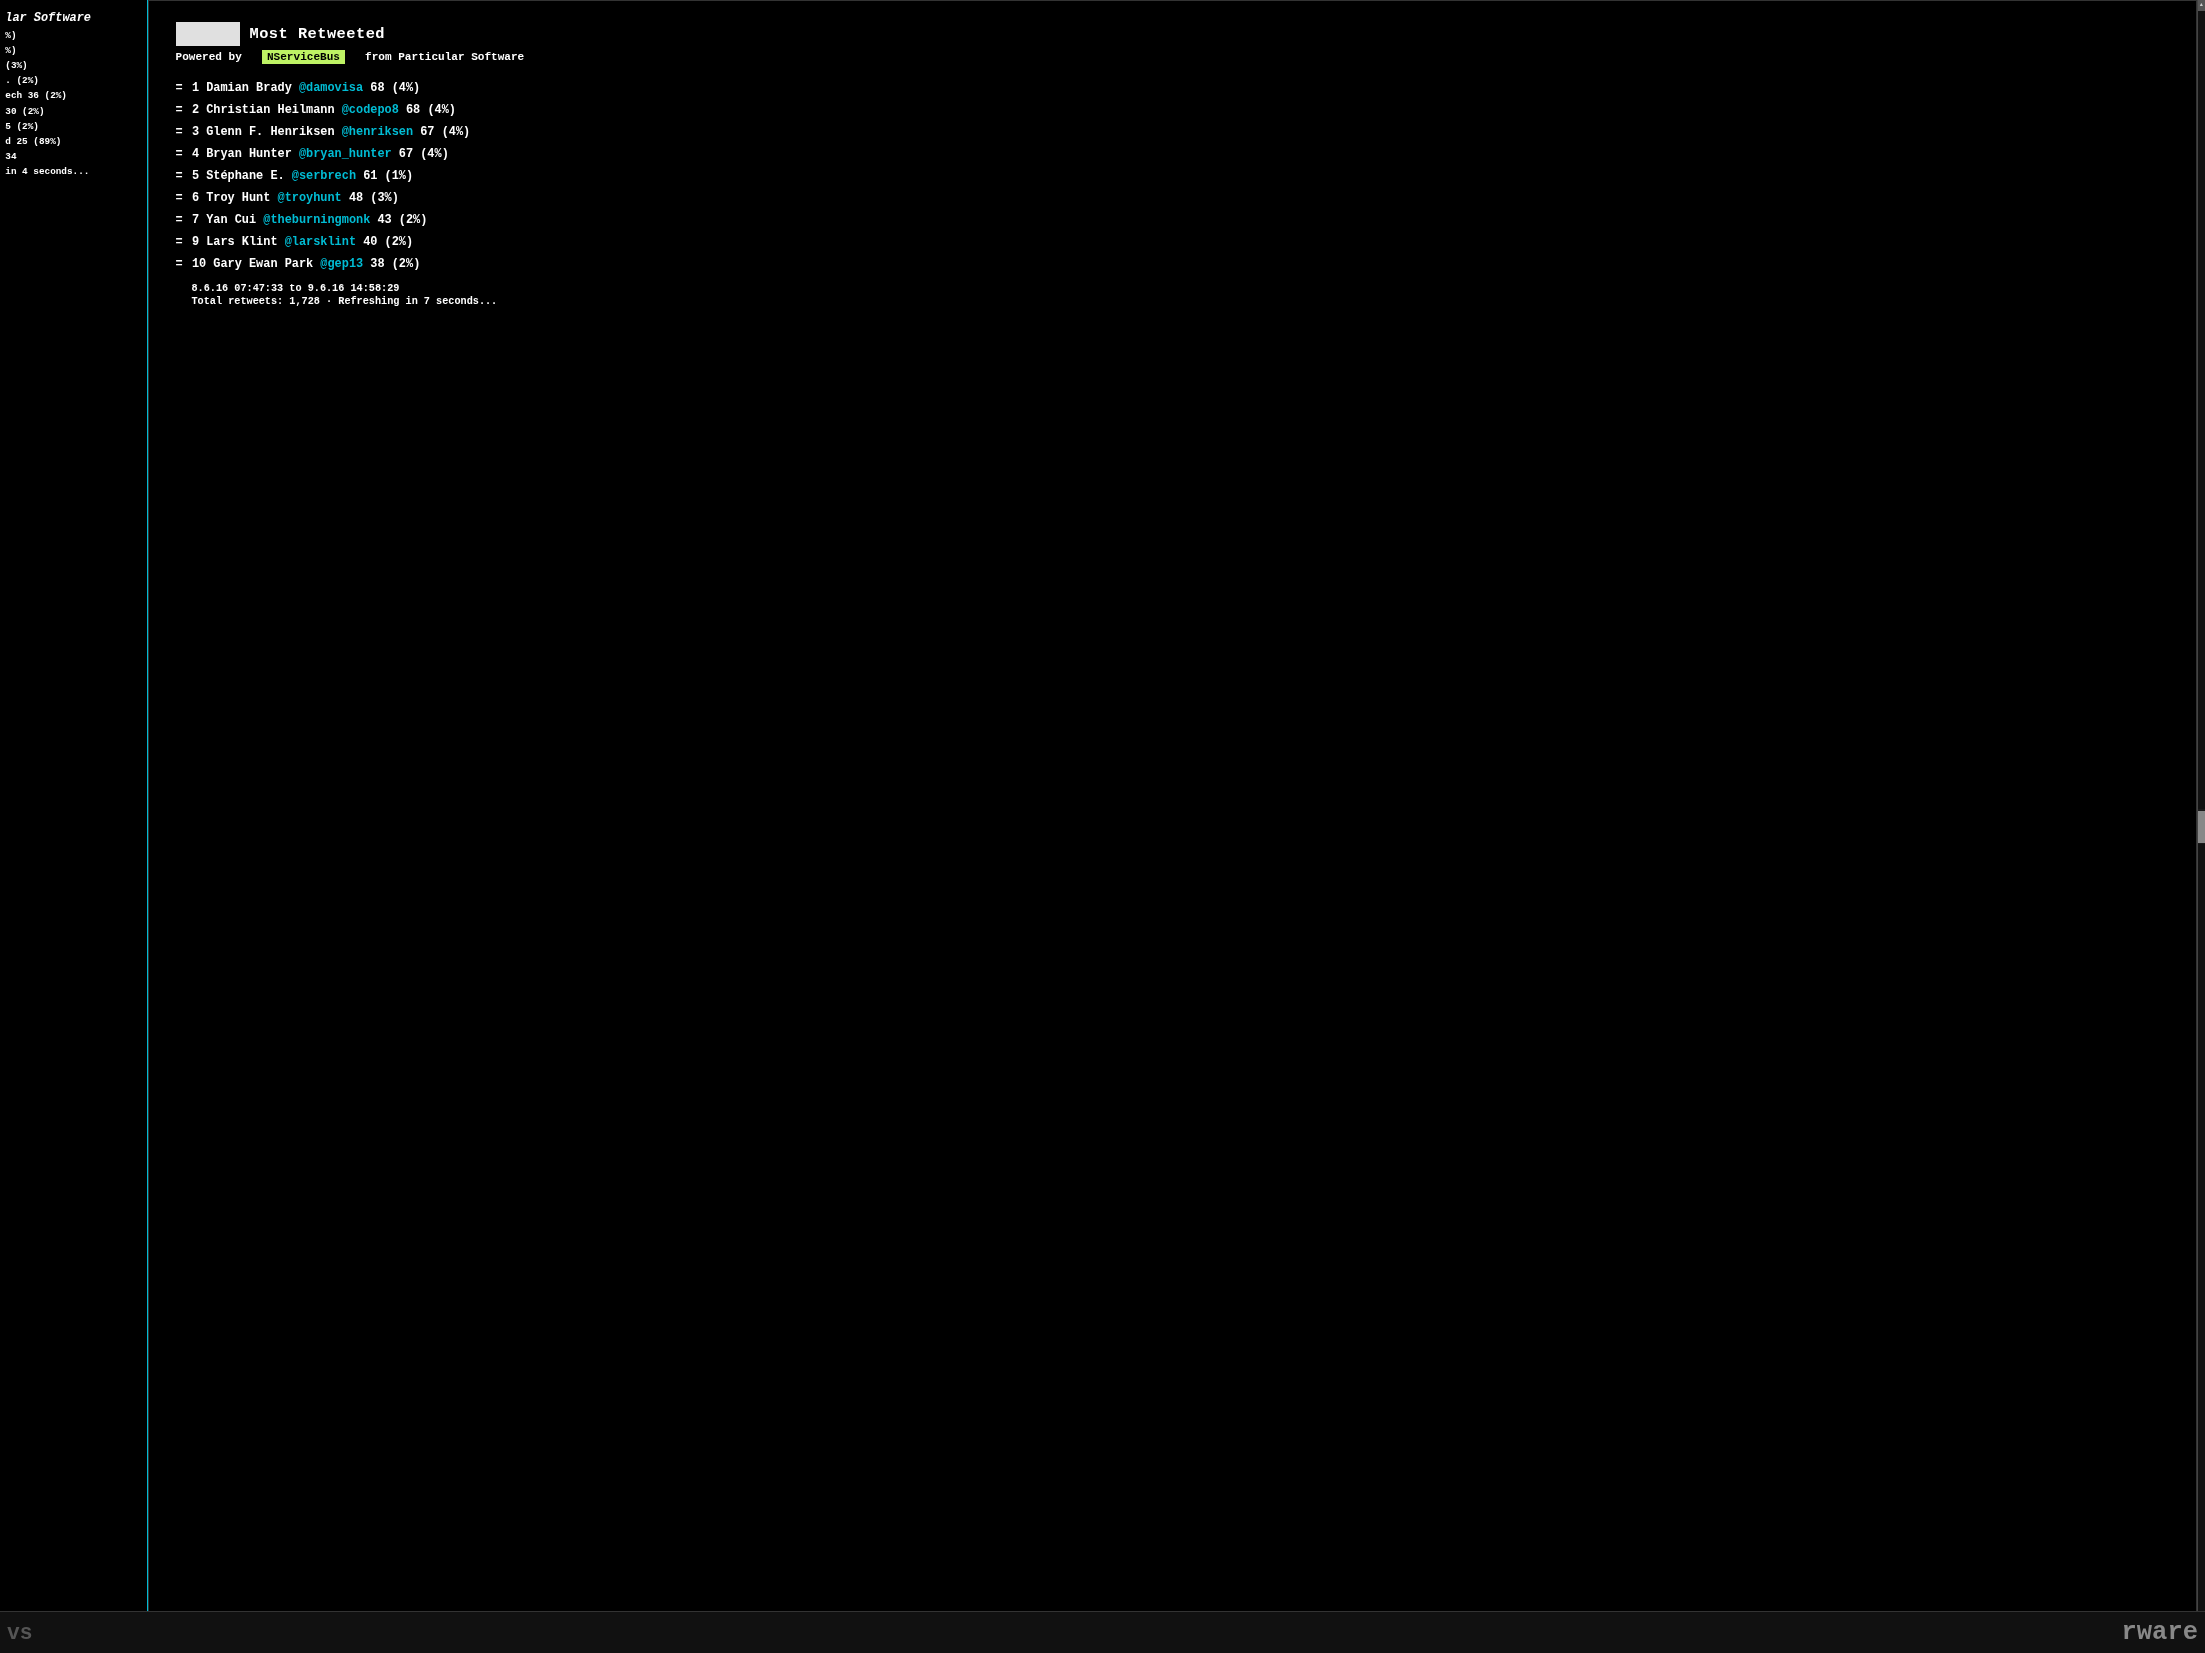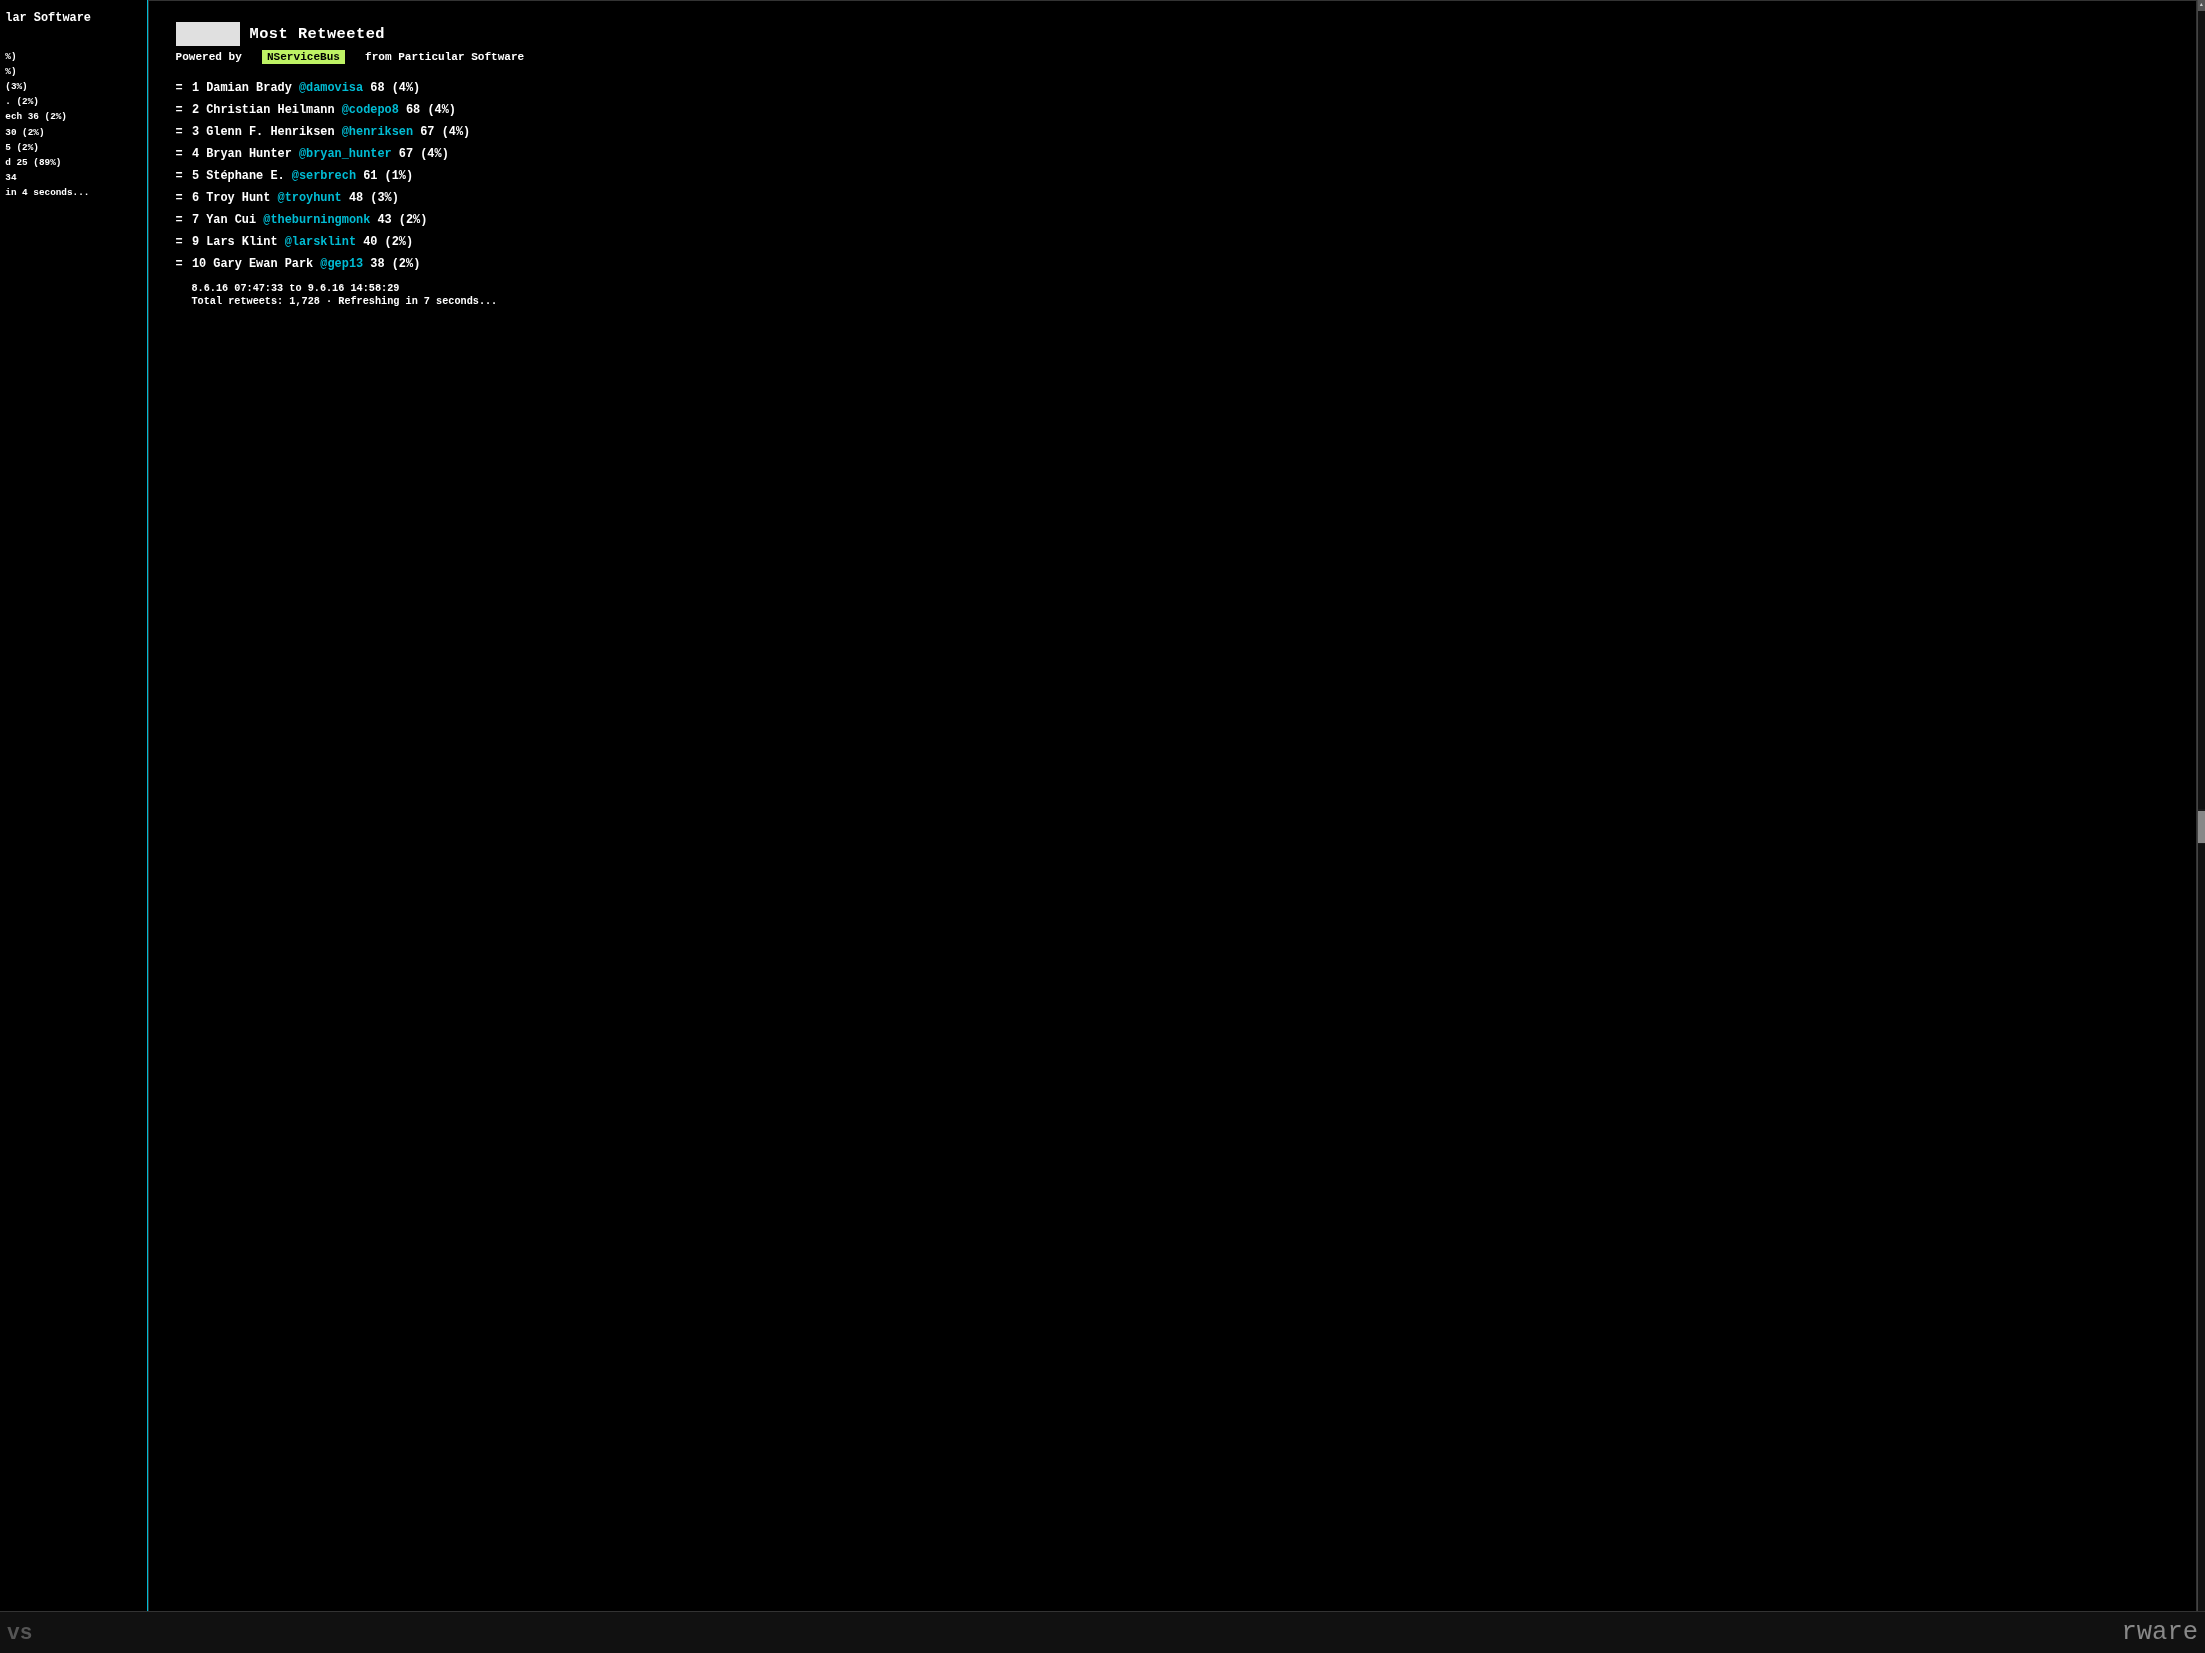--- a/index.html
+++ b/index.html
@@ -24,21 +24,22 @@
       padding: 10.6px 5.3px;
       flex-shrink: 0;
       border-right: 1.1px solid #00bcd4;
       background: #000;
     }
 
     .left-panel .panel-title {
       font-size: 1.4em;
       font-weight: bold;
       color: #fff;
-      margin-bottom: 26px;
+      margin-bottom: 5px;
+      font-style: italic;
     }
 
     .left-panel .list-item {
       font-size: 1.1em;
       color: #fff;
       margin-bottom: 4.2px;
       font-family: 'Courier New', Courier, monospace;
       font-weight: bold;
     }
 
@@ -300,15 +301,15 @@
     <div style="flex:1; width:100%; background:#111;"></div>
     <div class="scrollbar-thumb"></div>
     <div style="flex:1; width:100%; background:#111;"></div>
     <div class="scrollbar-arrow">▼</div>
   </div>
 
 </div>
 
 <div style="position:fixed; bottom:0; left:0; right:0; height:42px; background:#111; display:flex; align-items:center; justify-content:space-between; padding:0 7px; border-top:1.1px solid #333;">
   <span style="font-size:2.5em; font-weight:bold; color:#555; font-family:'Courier New',monospace;">vs</span>
-  <span style="font-size:3em; font-weight:normal; color:#888; font-family:'Courier New',monospace;">rware</span>
+  <span style="font-size:3em; font-weight:bold; color:#888; font-family:'Courier New',monospace;">rware</span>
 </div>
 
 
 </body></html>

